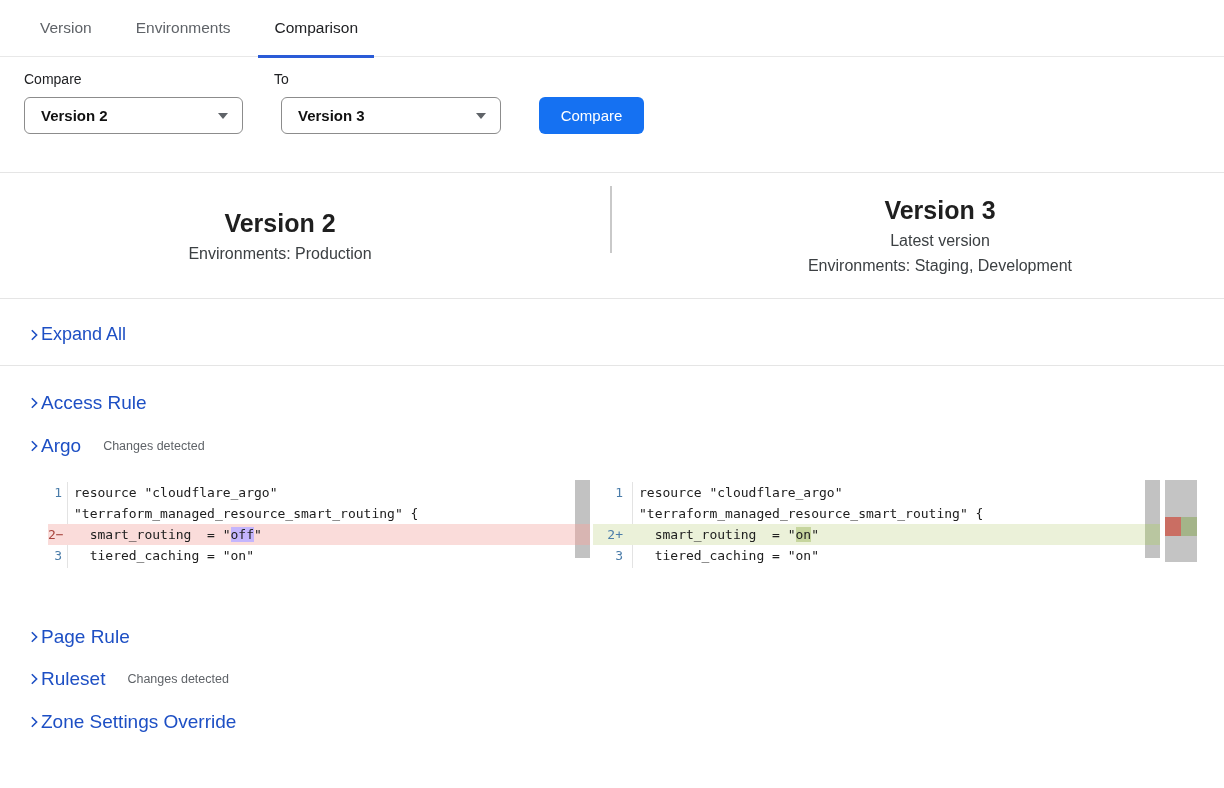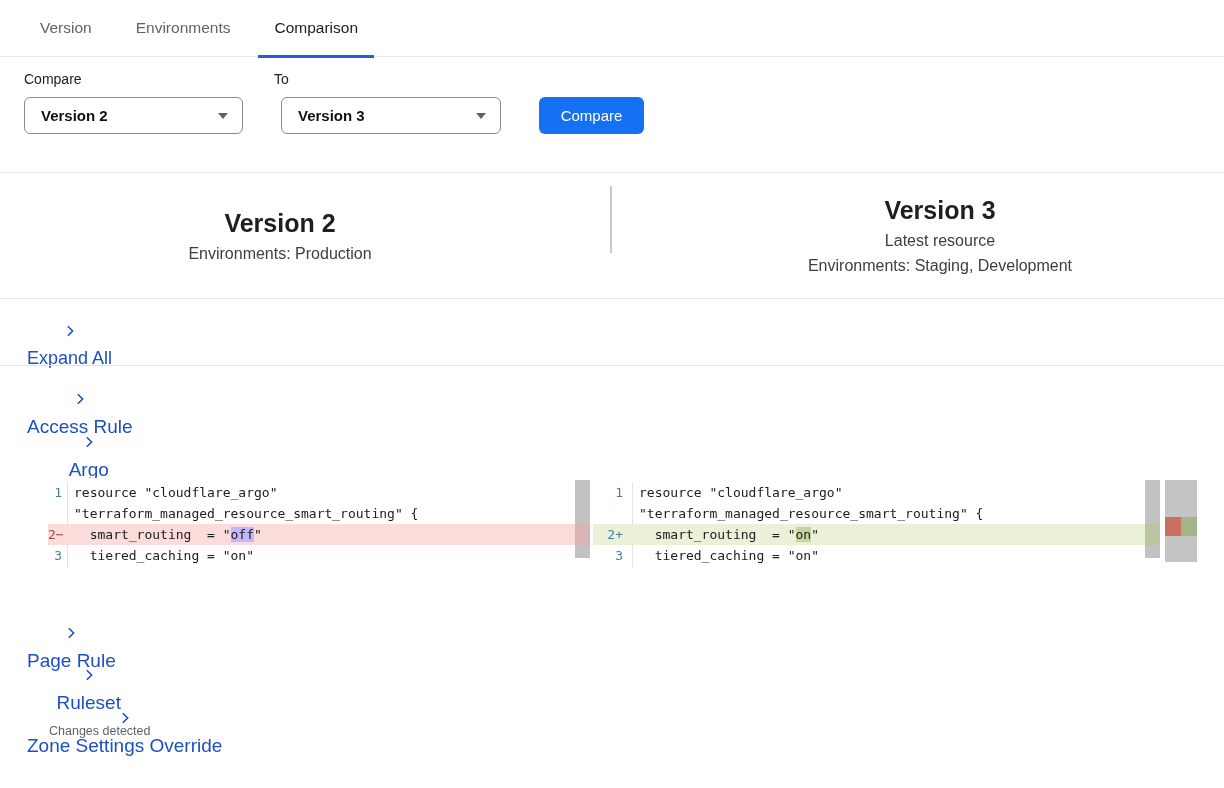--- a/index.html
+++ b/index.html
@@ -40,22 +40,22 @@
   .vcol { position:absolute; top:0; height:125px; display:flex; flex-direction:column;
           align-items:center; justify-content:center; gap:7px; text-align:center; }
   .vcol-left { left:24px; width:512px; }
   .vcol-right { left:684px; width:512px; }
   .vtitle { font-size:25px; font-weight:600; color:#1f1f1f; }
   .vsub { font-size:16px; color:#3c4043; }
   .vdivider { position:absolute; left:610px; top:13px; width:2px; height:67px;
               background:#c9c9c9; }
 
   
-  .sect { position:absolute; left:27px; display:flex; align-items:center; gap:10px;
-          cursor:pointer;flex-direction:column; }
+  .sect { position:absolute; left:27px; display:flex; align-items:center; gap:0;
+          cursor:pointer; }
   .sect .chev { display:flex; align-items:center; color:#1d4fc4; }
   .sect .s-label { font-size:19px; color:#1d4fc4; }
   .sect .s-badge { font-size:12.5px; color:#5f6368; margin-left:22px; }
   .sect-expand .s-label { font-size:18px; }
 
   
   .diff { position:absolute; top:478px; left:0; width:1224px; height:90px; }
   .panel { position:absolute; top:0; height:90px; overflow:hidden; background:#fff; }
   .panel-left { left:48px; width:542px; }
   .panel-right { left:593px; width:567px; }
@@ -118,21 +118,21 @@
   <div class="divider" style="top:172px"></div>
 
   <div class="vheader">
     <div class="vcol vcol-left">
       <div class="vtitle">Version 2</div>
       <div class="vsub">Environments: Production</div>
     </div>
     <div class="vdivider"></div>
     <div class="vcol vcol-right">
       <div class="vtitle">Version 3</div>
-      <div class="vsub">Latest resource</div>
+      <div class="vsub">Latest version</div>
       <div class="vsub">Environments: Staging, Development</div>
     </div>
   </div>
 
   <div class="divider" style="top:298px"></div>
 
   <div class="sect sect-expand" style="top:324px">
     <span class="chev">
       <svg width="14" height="14" viewBox="0 0 16 16">
           <path d="M5.5 2.5 L11 8 L5.5 13.5" fill="none" stroke="currentColor" stroke-width="1.8"></path>

